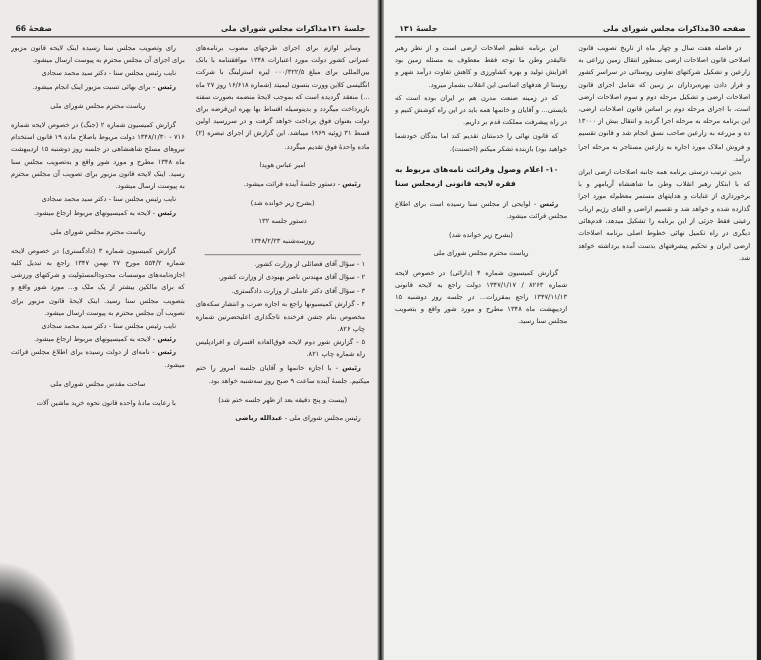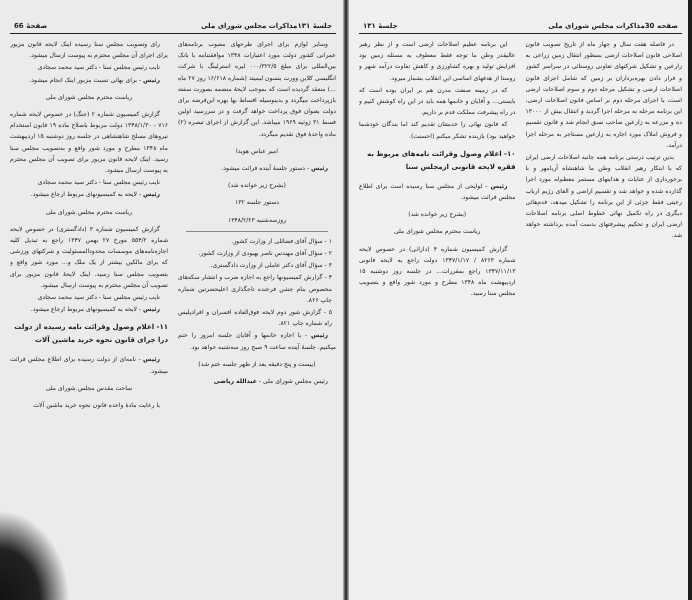--- a/index.html
+++ b/index.html
@@ -28,21 +28,21 @@
   .cols {
     direction:rtl; display:flex; gap:10px; margin-top:4px; height:560px;
   }
   .col {
     flex:1; font-size:6.1px; line-height:11.2px; text-align:justify;
     overflow:hidden;
   }
   .col p { margin:0 0 1px 0; text-indent:8px; }
   .col .center { text-align:center; text-indent:0; margin:6px 0; }
   .col .heading {
-    font-weight:bold; font-size:7px; text-align:right; text-indent:0;
+    font-weight:bold; font-size:7px; text-align:left; text-indent:0;
     margin:7px 0 6px 0; line-height:13px;
   }
   .col .bold { font-weight:bold; }
   .col .rule { border-top:0.8px solid #888; margin:3px 8px; }
   .col .li { text-indent:0; padding-right:4px; }
   .shadow-bl {
     position:absolute; left:0; bottom:0; width:70px; height:90px;
     background:radial-gradient(ellipse at 0% 100%, #111 0%, #222 40%, rgba(30,30,30,0) 70%);
   }
   .spine {
@@ -87,21 +87,20 @@
           <p><span>نایب رئیس مجلس سنا - دکتر سید محمد سجادی</span></p>
           <p><span class="bold">رئیس</span><span> - برای بهائی تسبت مزبور اینک انجام میشود.</span></p>
           <p class="center"><span>ریاست محترم مجلس شورای ملی</span></p>
           <p><span>گزارش کمیسیون شماره ۲ (جنگ) در خصوص لایحه شماره ۷۱۶ - ۱۳۴۸/۱/۳۰ دولت مربوط باصلاح ماده ۱۹ قانون استخدام نیروهای مسلح شاهنشاهی در جلسه روز دوشنبه ۱۵ اردیبهشت ماه ۱۳۴۸ مطرح و مورد شور واقع و به‌تصویب مجلس سنا رسید. اینک لایحه قانون مزبور برای تصویب آن مجلس محترم به پیوست ارسال میشود.</span></p>
           <p><span>نایب رئیس مجلس سنا - دکتر سید محمد سجادی</span></p>
           <p><span class="bold">رئیس</span><span> - لایحه به کمیسیونهای مربوط ارجاع میشود.</span></p>
           <p class="center"><span>ریاست محترم مجلس شورای ملی</span></p>
           <p><span>گزارش کمیسیون شماره ۳ (دادگستری) در خصوص لایحه شماره ۵۵۴/۲ مورخ ۲۷ بهمن ۱۳۴۷ راجع به تبدیل کلیه اجازه‌نامه‌های موسسات محدودالمسئولیت و شرکتهای ورزشی که برای مالکین بیشتر از یک ملک و... مورد شور واقع و بتصویب مجلس سنا رسید. اینک لایحهٔ قانون مزبور برای تصویب آن مجلس محترم به پیوست ارسال میشود.</span></p>
           <p><span>نایب رئیس مجلس سنا - دکتر سید محمد سجادی</span></p>
           <p><span class="bold">رئیس</span><span> - لایحه به کمیسیونهای مربوط ارجاع میشود.</span></p>
-          <p class="heading"><span>۱۱- اعلام وصول وقرائت نامه رسیده از دولت درا جرای قانون نحوه خرید ماشین آلات</span></p>
           <p><span class="bold">رئیس</span><span> - نامه‌ای از دولت رسیده برای اطلاع مجلس قرائت میشود.</span></p>
           <p class="center"><span>ساحت مقدس مجلس شورای ملی</span></p>
           <p><span>با رعایت مادهٔ واحده قانون نحوه خرید ماشین آلات</span></p>
         </div>
     </div>
     <div class="shadow-bl"></div>
   </div>
 
   <div class="page right">
     <div class="header">

